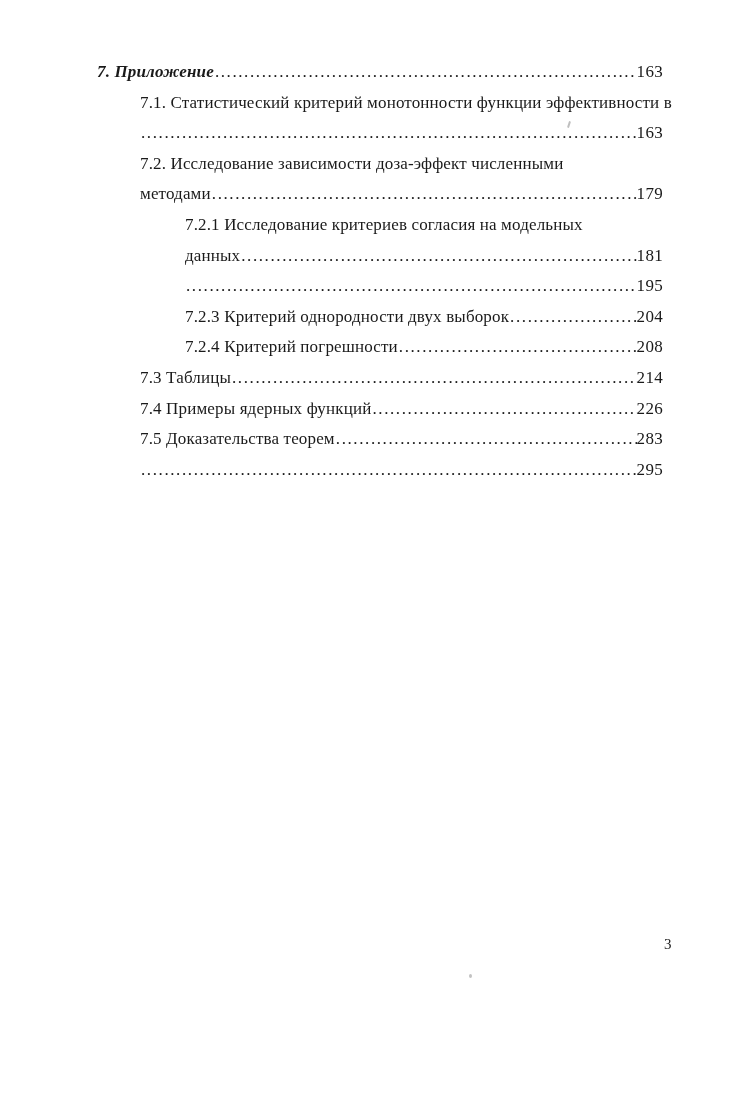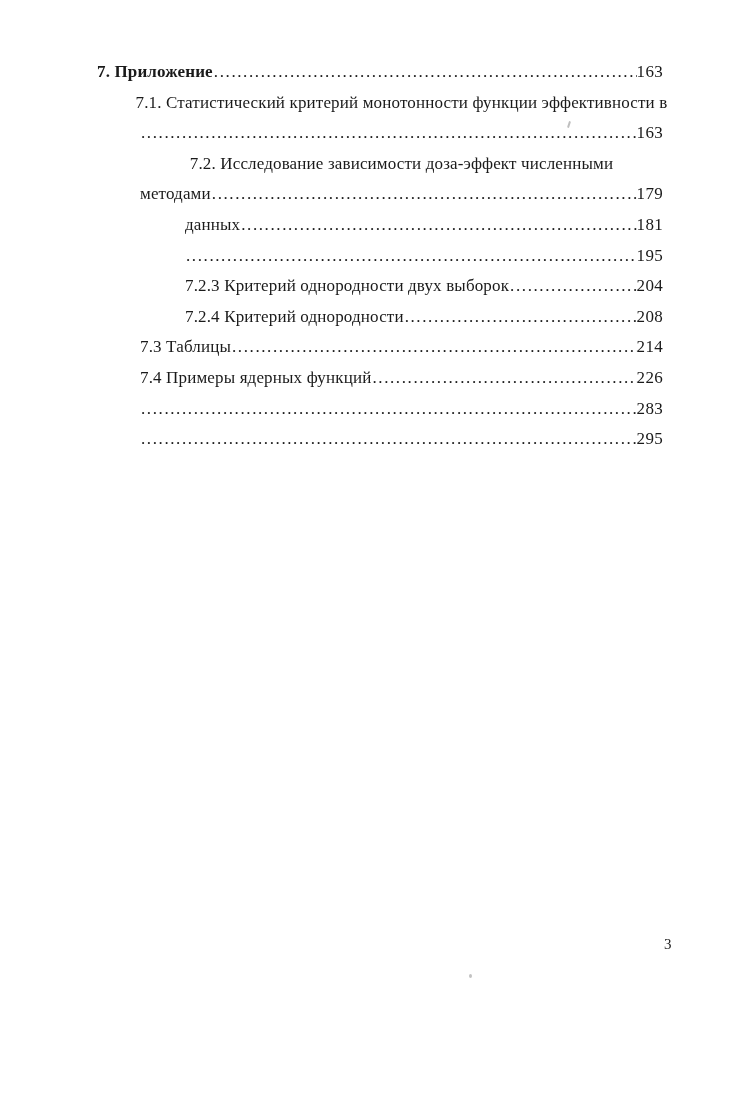--- a/index.html
+++ b/index.html
@@ -17,23 +17,23 @@
     width: 566px;
   }
   .row {
     display: flex;
     align-items: baseline;
     line-height: 30.6px;
     height: 30.6px;
     font-size: 17px;
     white-space: nowrap;
   }
-  .lvl1 { padding-left: 43px; justify-content: center; }
+  .lvl1 { padding-left: 43px; }
   .lvl2 { padding-left: 88px; }
-  .bold .t { font-weight: bold; }
+  .bold .t { font-weight: bold; font-style: italic; }
   .t { white-space: pre; letter-spacing: 0.15px; }
   .dots {
     flex: 1;
     overflow: hidden;
     white-space: nowrap;
     letter-spacing: 1.6px;
     margin-left: 1px;
   }
   .pg { white-space: nowrap; letter-spacing: 0.3px; }
   .pagenum {
@@ -83,57 +83,61 @@
   <div class="row lvl1">
     <span class="t">7.2. Исследование зависимости доза-эффект численными</span>
   </div>
 
   <div class="row lvl1">
     <span class="t">методами</span>
     <span class="dots">........................................................................................................................................................................................................</span>
     <span class="pg">179</span>
   </div>
 
+  <div class="row lvl2">
+    <span class="t">7.2.1 Исследование критериев согласия на модельных</span>
+  </div>
 
   <div class="row lvl2">
     <span class="t">данных</span>
     <span class="dots">........................................................................................................................................................................................................</span>
     <span class="pg">181</span>
   </div>
 
   <div class="row lvl2">
     <span class="dots">........................................................................................................................................................................................................</span>
     <span class="pg">195</span>
   </div>
 
   <div class="row lvl2">
     <span class="t">7.2.3 Критерий однородности двух выборок</span>
     <span class="dots">........................................................................................................................................................................................................</span>
     <span class="pg">204</span>
   </div>
 
   <div class="row lvl2">
-    <span class="t">7.2.4 Критерий однородности</span>
+    <span class="t">7.2.4 Критерий погрешности</span>
     <span class="dots">........................................................................................................................................................................................................</span>
     <span class="pg">208</span>
   </div>
 
   <div class="row lvl1">
     <span class="t">7.3 Таблицы</span>
     <span class="dots">........................................................................................................................................................................................................</span>
     <span class="pg">214</span>
   </div>
 
   <div class="row lvl1">
     <span class="t">7.4 Примеры ядерных функций</span>
     <span class="dots">........................................................................................................................................................................................................</span>
     <span class="pg">226</span>
   </div>
 
   <div class="row lvl1">
+    <span class="t">7.5 Доказательства теорем</span>
     <span class="dots">........................................................................................................................................................................................................</span>
     <span class="pg">283</span>
   </div>
 
   <div class="row lvl1">
     <span class="dots">........................................................................................................................................................................................................</span>
     <span class="pg">295</span>
   </div>
 
 </div>

